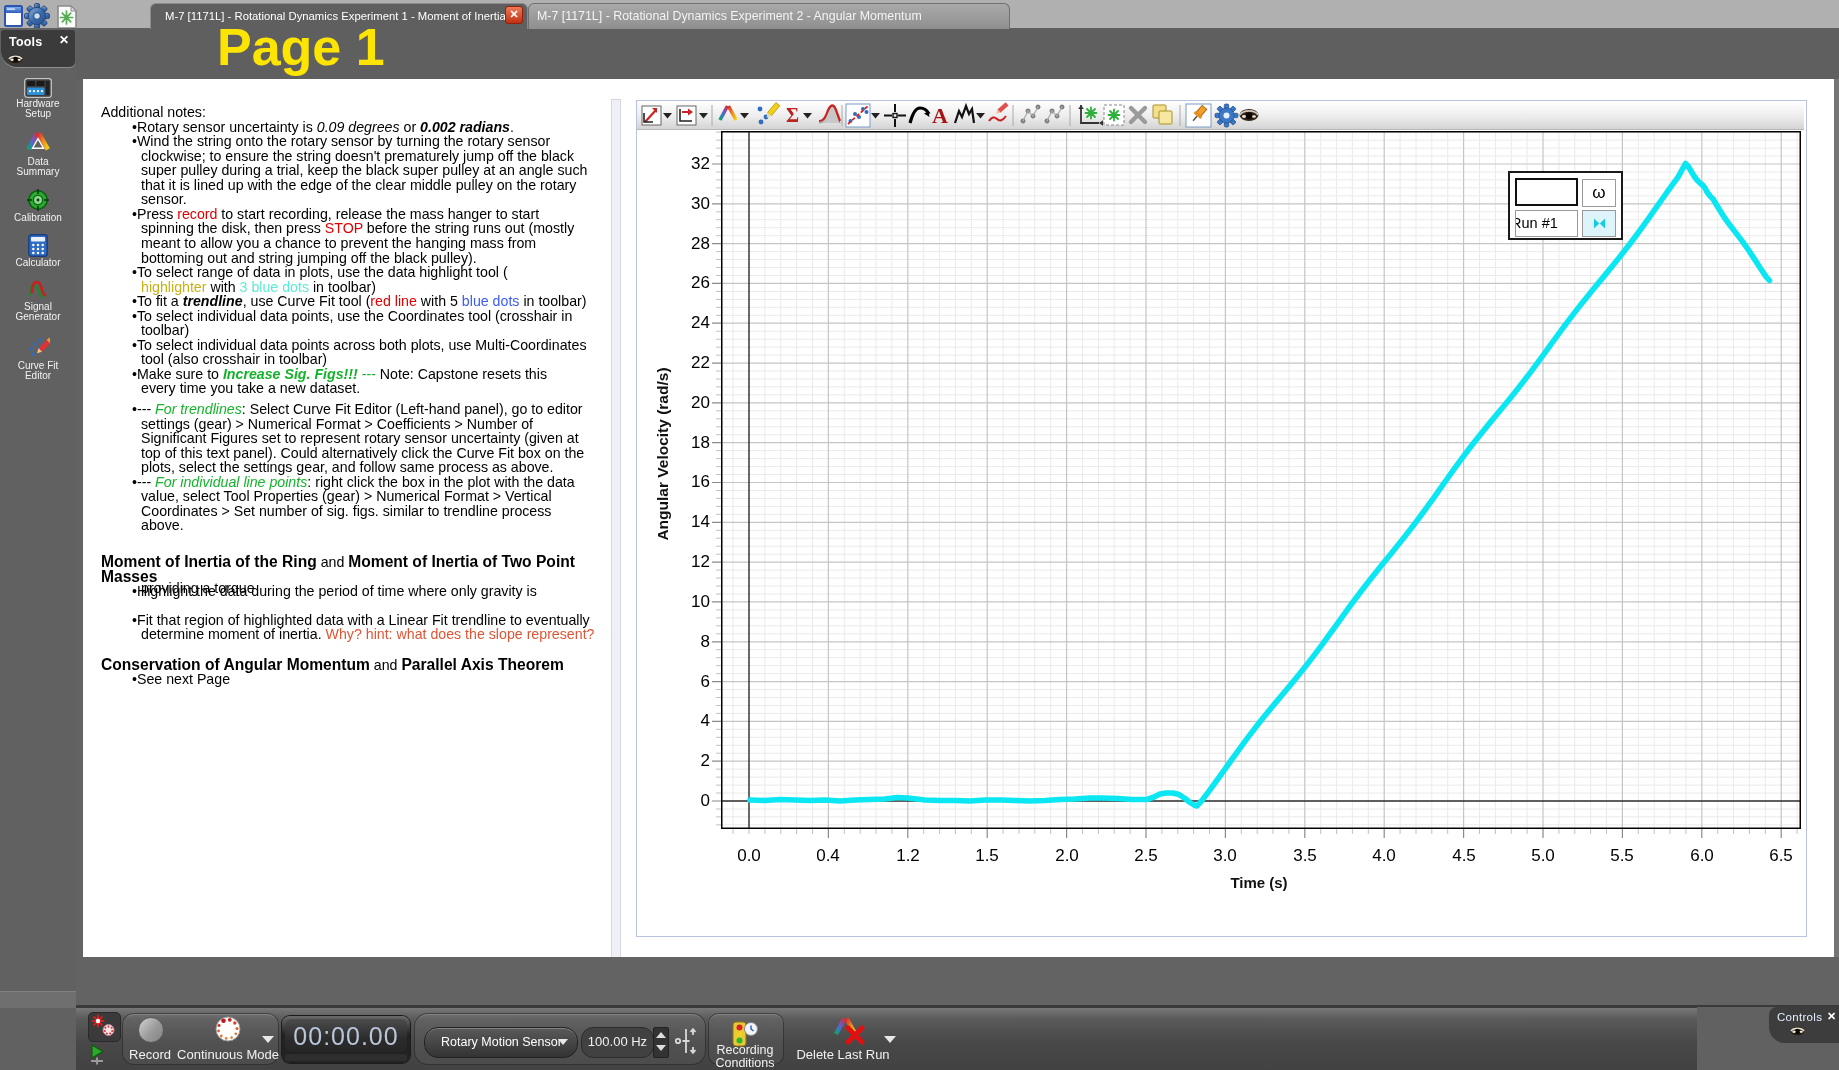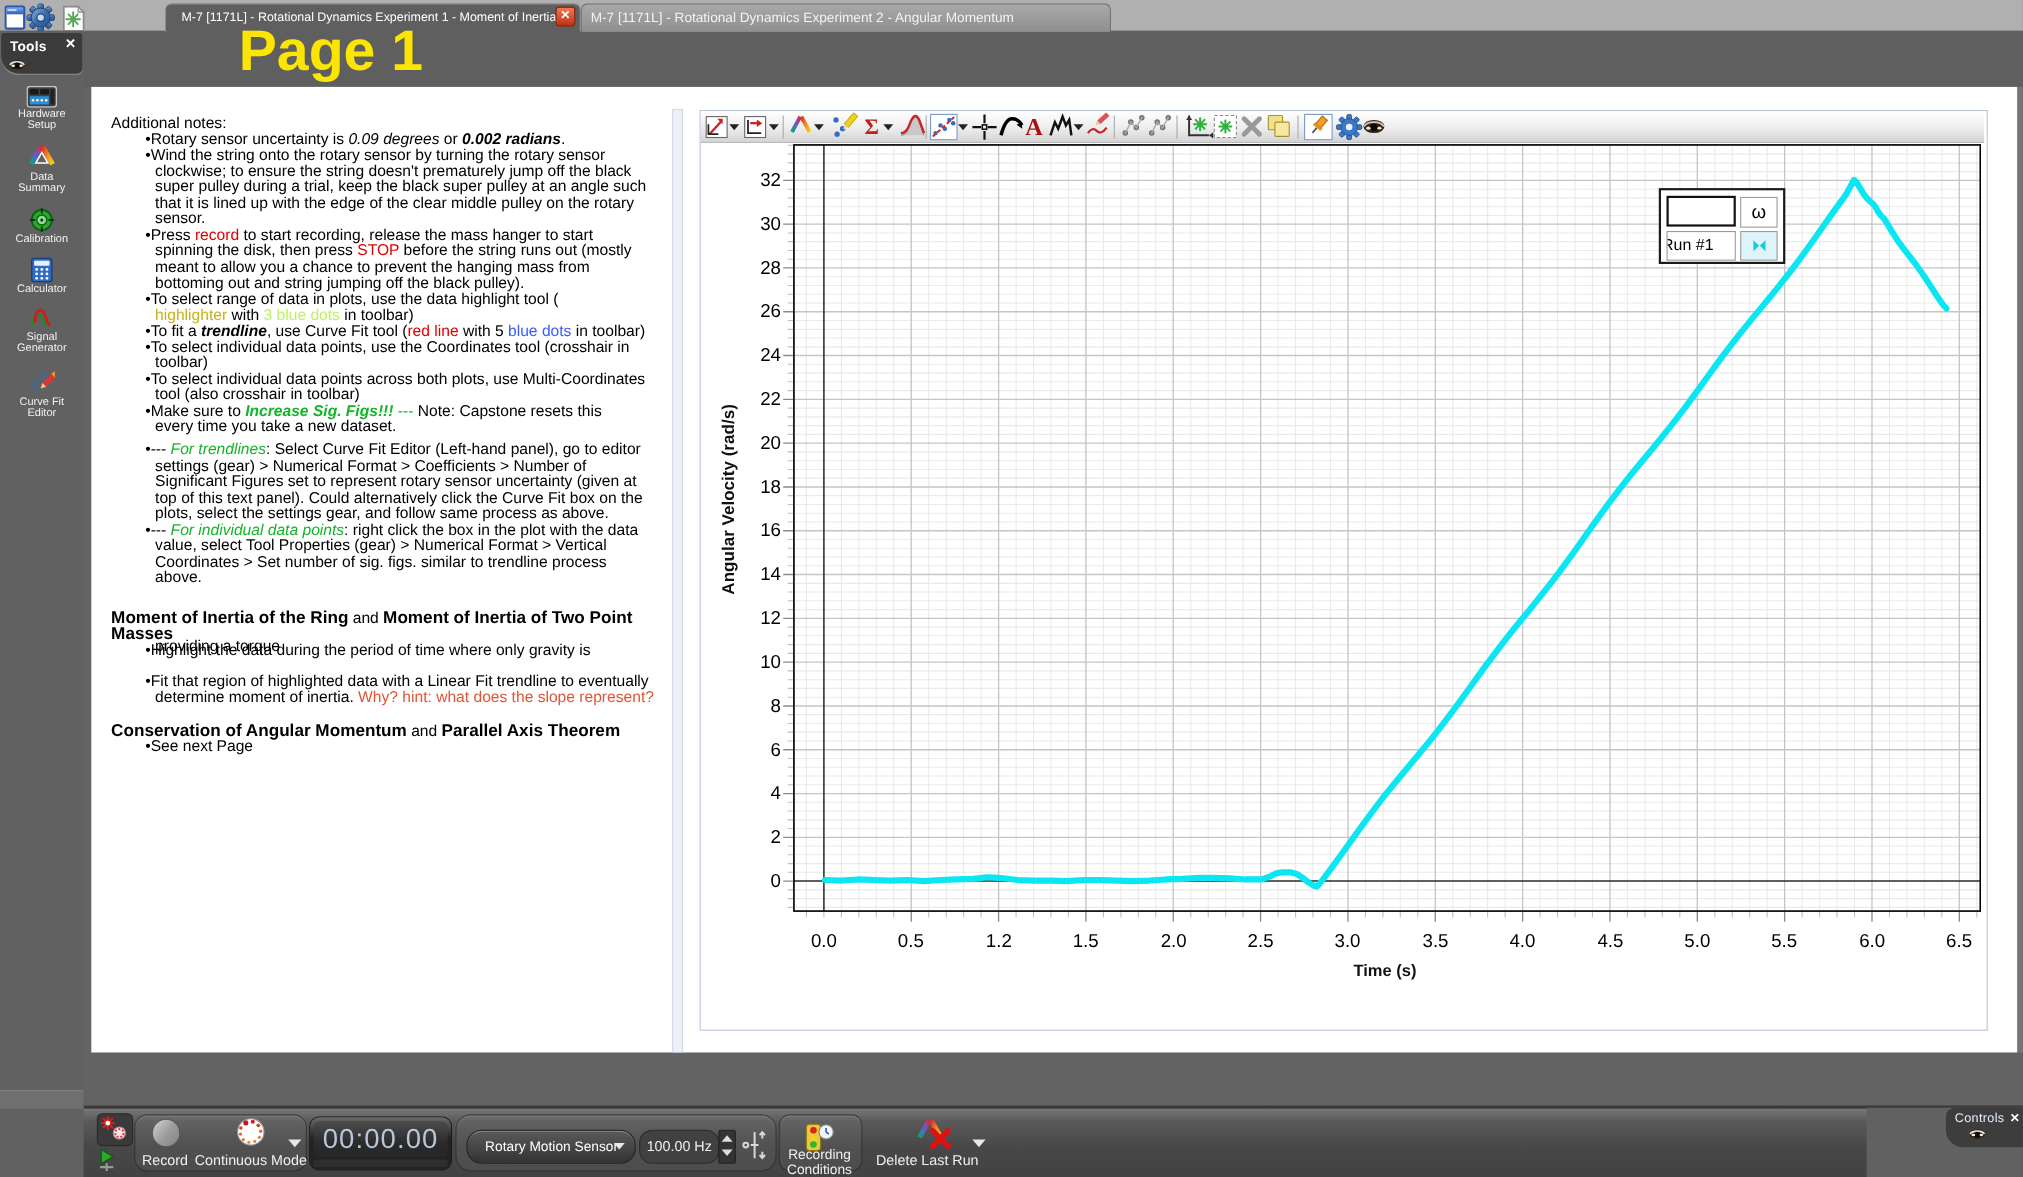--- a/index.html
+++ b/index.html
@@ -217,34 +217,34 @@
 <div class="tl" style="left:132px;top:134.1px">•Wind the string onto the rotary sensor by turning the rotary sensor</div>
 <div class="tl" style="left:141px;top:148.6px">clockwise; to ensure the string doesn't prematurely jump off the black</div>
 <div class="tl" style="left:141px;top:163.2px">super pulley during a trial, keep the black super pulley at an angle such</div>
 <div class="tl" style="left:141px;top:177.7px">that it is lined up with the edge of the clear middle pulley on the rotary</div>
 <div class="tl" style="left:141px;top:192.3px">sensor.</div>
 <div class="tl" style="left:132px;top:206.8px">•Press <span style="color:#e00000">record</span> to start recording, release the mass hanger to start</div>
 <div class="tl" style="left:141px;top:221.4px">spinning the disk, then press <span style="color:#e00000">STOP</span> before the string runs out (mostly</div>
 <div class="tl" style="left:141px;top:235.9px">meant to allow you a chance to prevent the hanging mass from</div>
 <div class="tl" style="left:141px;top:250.5px">bottoming out and string jumping off the black pulley).</div>
 <div class="tl" style="left:132px;top:265.0px">•To select range of data in plots, use the data highlight tool (<span style="color:#ffffff">yellow</span></div>
-<div class="tl" style="left:141px;top:279.6px"><span style="color:#c7b117">highlighter</span> with <span style="color:#bef264">3 blue dots</span> in toolbar)</div>
+<div class="tl" style="left:141px;top:279.6px"><span style="color:#c7b117">highlighter</span> with <span style="color:#5eead4">3 blue dots</span> in toolbar)</div>
 <div class="tl" style="left:132px;top:294.1px">•To fit a <b><i>trendline</i></b>, use Curve Fit tool (<span style="color:#e00000">red line</span> with 5 <span style="color:#3c5aff">blue dots</span> in toolbar)</div>
 <div class="tl" style="left:132px;top:308.7px">•To select individual data points, use the Coordinates tool (crosshair in</div>
 <div class="tl" style="left:141px;top:323.2px">toolbar)</div>
 <div class="tl" style="left:132px;top:337.8px">•To select individual data points across both plots, use Multi-Coordinates</div>
 <div class="tl" style="left:141px;top:352.3px">tool (also crosshair in toolbar)</div>
 <div class="tl" style="left:132px;top:366.9px">•Make sure to <span style="color:#15b32b"><b><i>Increase Sig. Figs!!!</i></b> ---</span> Note: Capstone resets this</div>
 <div class="tl" style="left:141px;top:381.4px">every time you take a new dataset.</div>
 <div class="tl" style="left:132px;top:402.0px">•--- <span style="color:#15b32b"><i>For trendlines</i></span>: Select Curve Fit Editor (Left-hand panel), go to editor</div>
 <div class="tl" style="left:141px;top:416.5px">settings (gear) &gt; Numerical Format &gt; Coefficients &gt; Number of</div>
 <div class="tl" style="left:141px;top:431.1px">Significant Figures set to represent rotary sensor uncertainty (given at</div>
 <div class="tl" style="left:141px;top:445.6px">top of this text panel). Could alternatively click the Curve Fit box on the</div>
 <div class="tl" style="left:141px;top:460.2px">plots, select the settings gear, and follow same process as above.</div>
-<div class="tl" style="left:132px;top:474.7px">•--- <span style="color:#15b32b"><i>For individual data points</i></span>: right click the box in the plot with the data</div>
+<div class="tl" style="left:132px;top:474.7px">•--- <span style="color:#15b32b"><i>For individual line points</i></span>: right click the box in the plot with the data</div>
 <div class="tl" style="left:141px;top:489.3px">value, select Tool Properties (gear) &gt; Numerical Format &gt; Vertical</div>
 <div class="tl" style="left:141px;top:503.8px">Coordinates &gt; Set number of sig. figs. similar to trendline process</div>
 <div class="tl" style="left:141px;top:518.4px">above.</div>
 <div class="tl" style="left:101px;top:554.0px"><span class="hb">Moment of Inertia of the Ring</span> and <span class="hb">Moment of Inertia of Two Point</span></div>
 <div class="tl" style="left:101px;top:569.0px"><span class="hb">Masses</span></div>
 <div class="tl" style="left:132px;top:583.5px">•Highlight the data during the period of time where only gravity is</div>
 <div class="tl" style="left:141px;top:581px">providing a torque</div>
 <div class="tl" style="left:132px;top:612.5px">•Fit that region of highlighted data with a Linear Fit trendline to eventually</div>
 <div class="tl" style="left:141px;top:627.0px">determine moment of inertia. <span style="color:#e05535">Why? hint: what does the slope represent?</span></div>
 <div class="tl" style="left:101px;top:657.0px"><span class="hb">Conservation of Angular Momentum</span> and <span class="hb">Parallel Axis Theorem</span></div>
@@ -441,21 +441,21 @@
 <div class="yt" style="top:433px">18</div>
 <div class="yt" style="top:393px">20</div>
 <div class="yt" style="top:353px">22</div>
 <div class="yt" style="top:313px">24</div>
 <div class="yt" style="top:273px">26</div>
 <div class="yt" style="top:234px">28</div>
 <div class="yt" style="top:194px">30</div>
 <div class="yt" style="top:154px">32</div>
 
 <div class="xt" style="left:721px">0.0</div>
-<div class="xt" style="left:800px">0.5</div>
+<div class="xt" style="left:800px">0.4</div>
 <div class="xt" style="left:880px">1.2</div>
 <div class="xt" style="left:959px">1.5</div>
 <div class="xt" style="left:1039px">2.0</div>
 <div class="xt" style="left:1118px">2.5</div>
 <div class="xt" style="left:1197px">3.0</div>
 <div class="xt" style="left:1277px">3.5</div>
 <div class="xt" style="left:1356px">4.0</div>
 <div class="xt" style="left:1436px">4.5</div>
 <div class="xt" style="left:1515px">5.0</div>
 <div class="xt" style="left:1594px">5.5</div>

